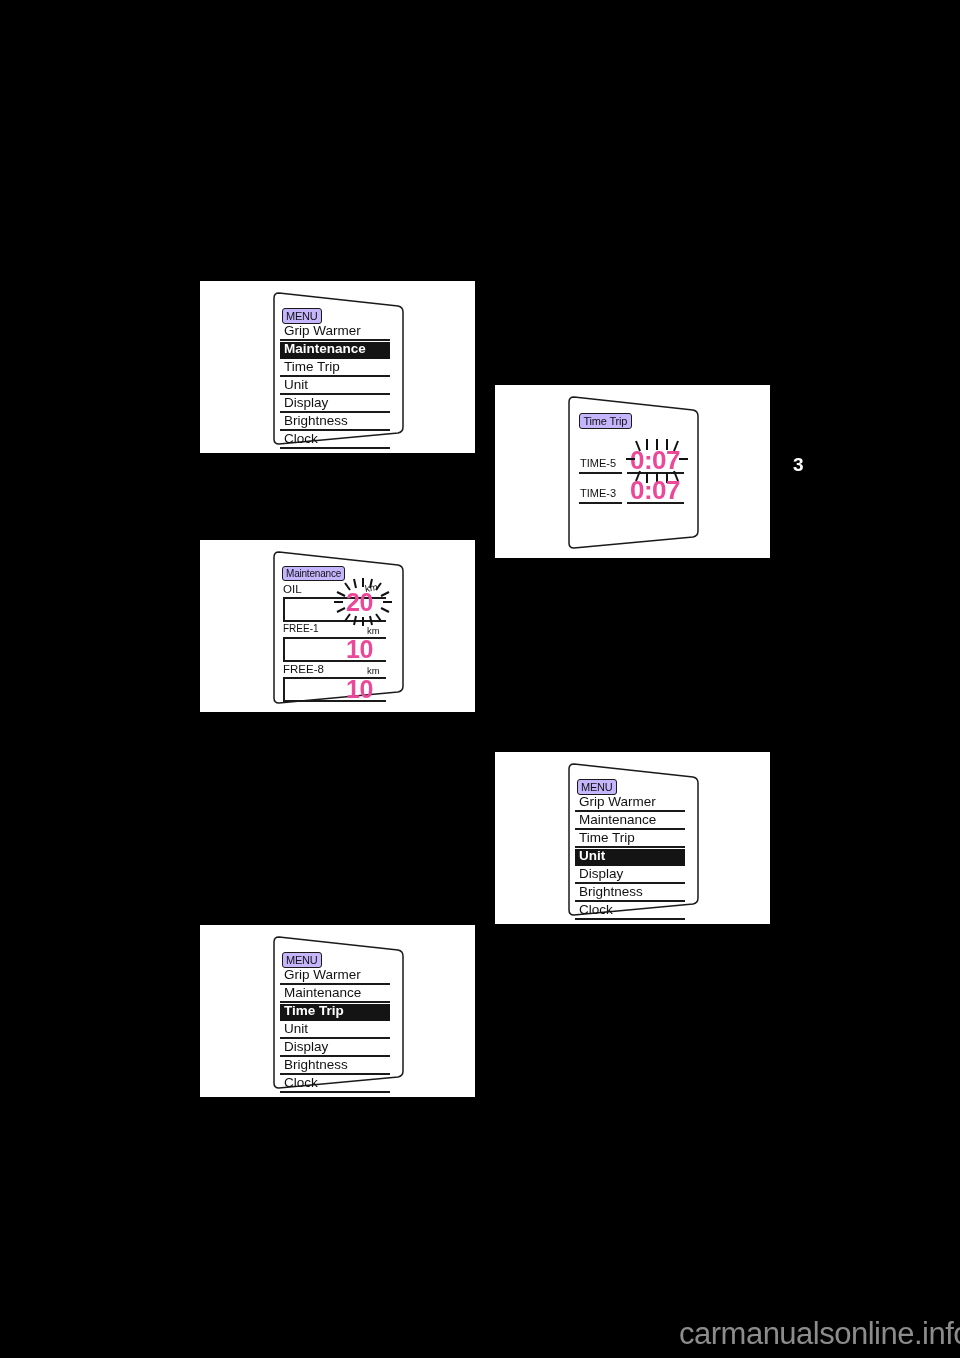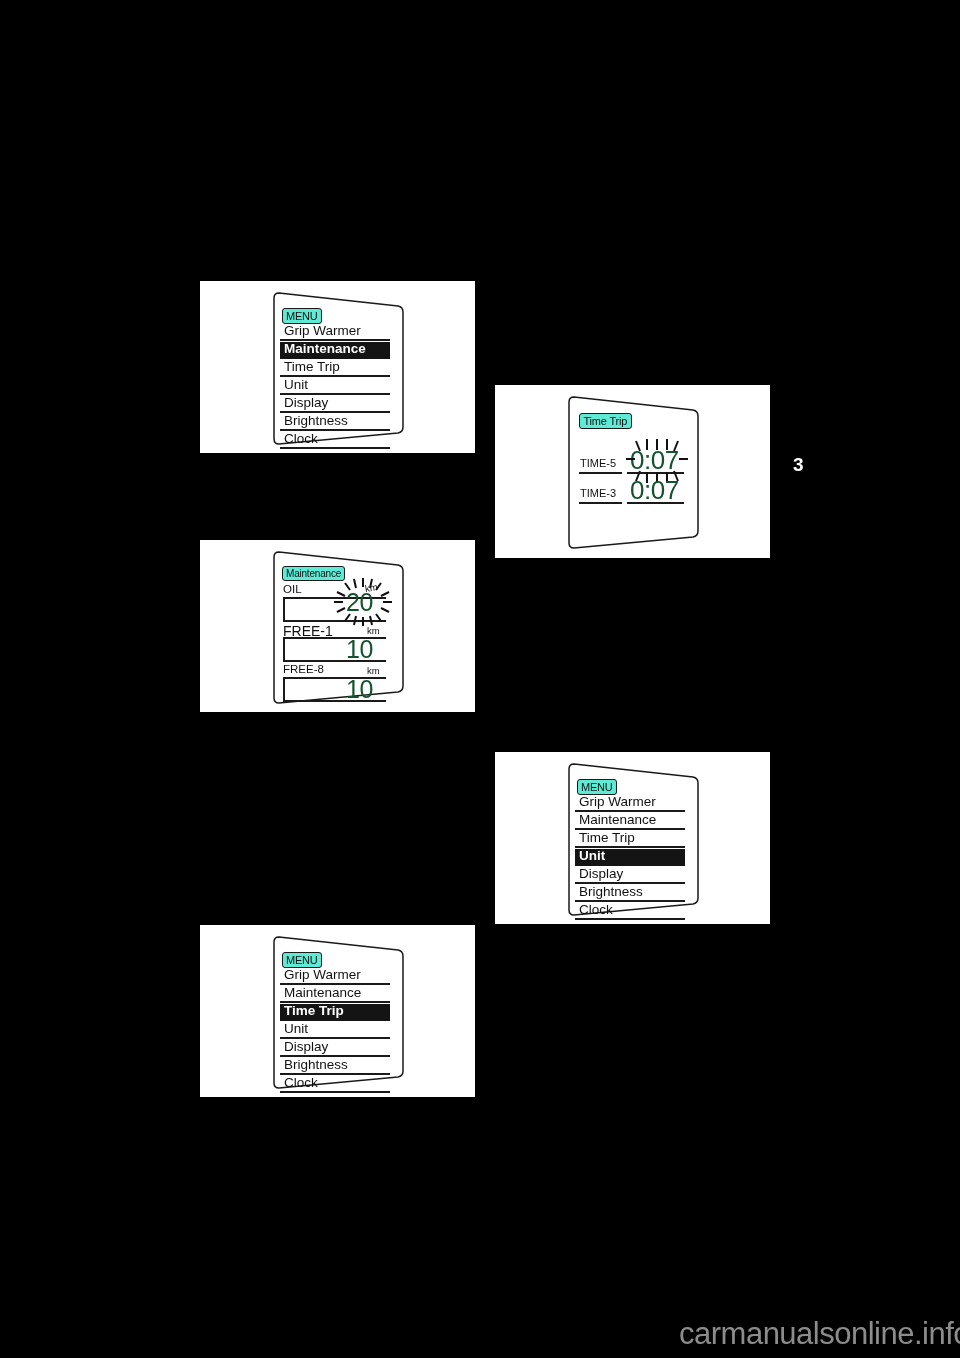--- a/index.html
+++ b/index.html
@@ -43,21 +43,21 @@
 
   
   .tagbox {
     position: absolute;
     border: 1.4px solid #1a1a1a;
     border-radius: 3px;
     color: #111;
     font-weight: 400;
     line-height: 1;
     white-space: nowrap;
-    background: #5eead4;
+    background: #c4b5fd;
     letter-spacing: -0.2px;
     text-align: center;
   }
 
   .menu-row {
     position: absolute;
     white-space: nowrap;
     color: #111;
     line-height: 1;
   }
@@ -100,22 +100,22 @@
     background: #1a1a1a;
     height: 1.6px;
   }
   .vrule {
     position: absolute;
     background: #1a1a1a;
     width: 1.6px;
   }
   .bignum {
     position: absolute;
-    color: #14532d;
-    font-weight: normal;
+    color: #ec4899;
+    font-weight: bold;
     line-height: 1;
     white-space: nowrap;
     letter-spacing: -0.5px;
   }
 
   
   .rays { position: absolute; }
   .rays svg { display:block; width:100%; height:100%; }
 
   
@@ -214,21 +214,21 @@
             <line x1="57" y1="36" x2="49" y2="32"></line>
             <line x1="13" y1="45" x2="18" y2="38"></line>
             <line x1="49" y1="45" x2="44" y2="38"></line>
             <line x1="22" y1="49" x2="24" y2="40"></line>
             <line x1="40" y1="49" x2="38" y2="40"></line>
             <line x1="31" y1="50" x2="31" y2="41"></line>
           </g>
         </svg>
       </div>
 
-      <div class="field-label" style="left:11px; top:74px; font-size:14px;">FREE-1</div>
+      <div class="field-label" style="left:11px; top:74px; font-size:10px;">FREE-1</div>
       <div class="unit-label" style="left:95px; top:76px; font-size:9.5px;">km</div>
       <div class="hrule" style="left:11px; top:87px; width:103px;"></div>
       <div class="vrule" style="left:11px; top:87px; height:24px;"></div>
       <div class="hrule" style="left:11px; top:110px; width:103px;"></div>
       <div class="bignum" style="left:74px; top:87px; font-size:25px;">10</div>
 
       <div class="field-label" style="left:11px; top:114px; font-size:11.5px;">FREE-8</div>
       <div class="unit-label" style="left:95px; top:116px; font-size:9.5px;">km</div>
       <div class="hrule" style="left:11px; top:127px; width:103px;"></div>
       <div class="vrule" style="left:11px; top:127px; height:24px;"></div>

